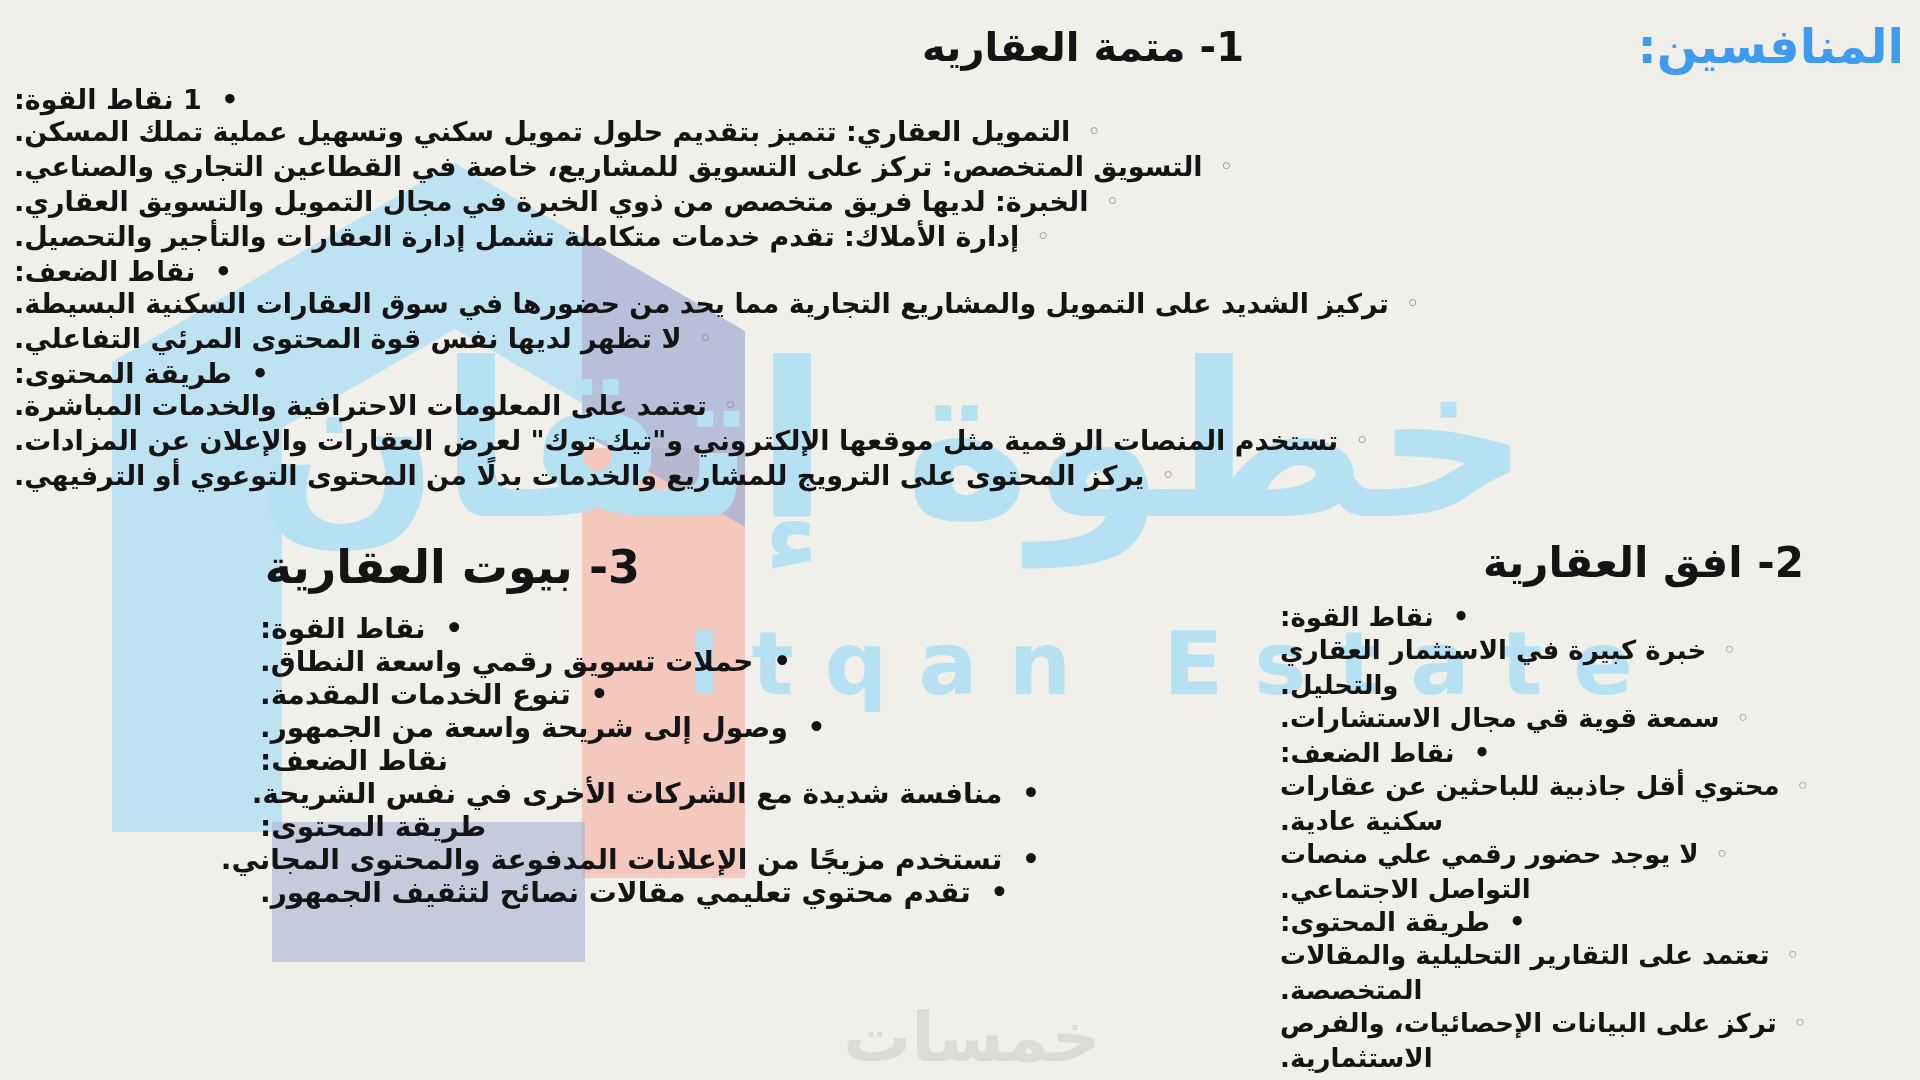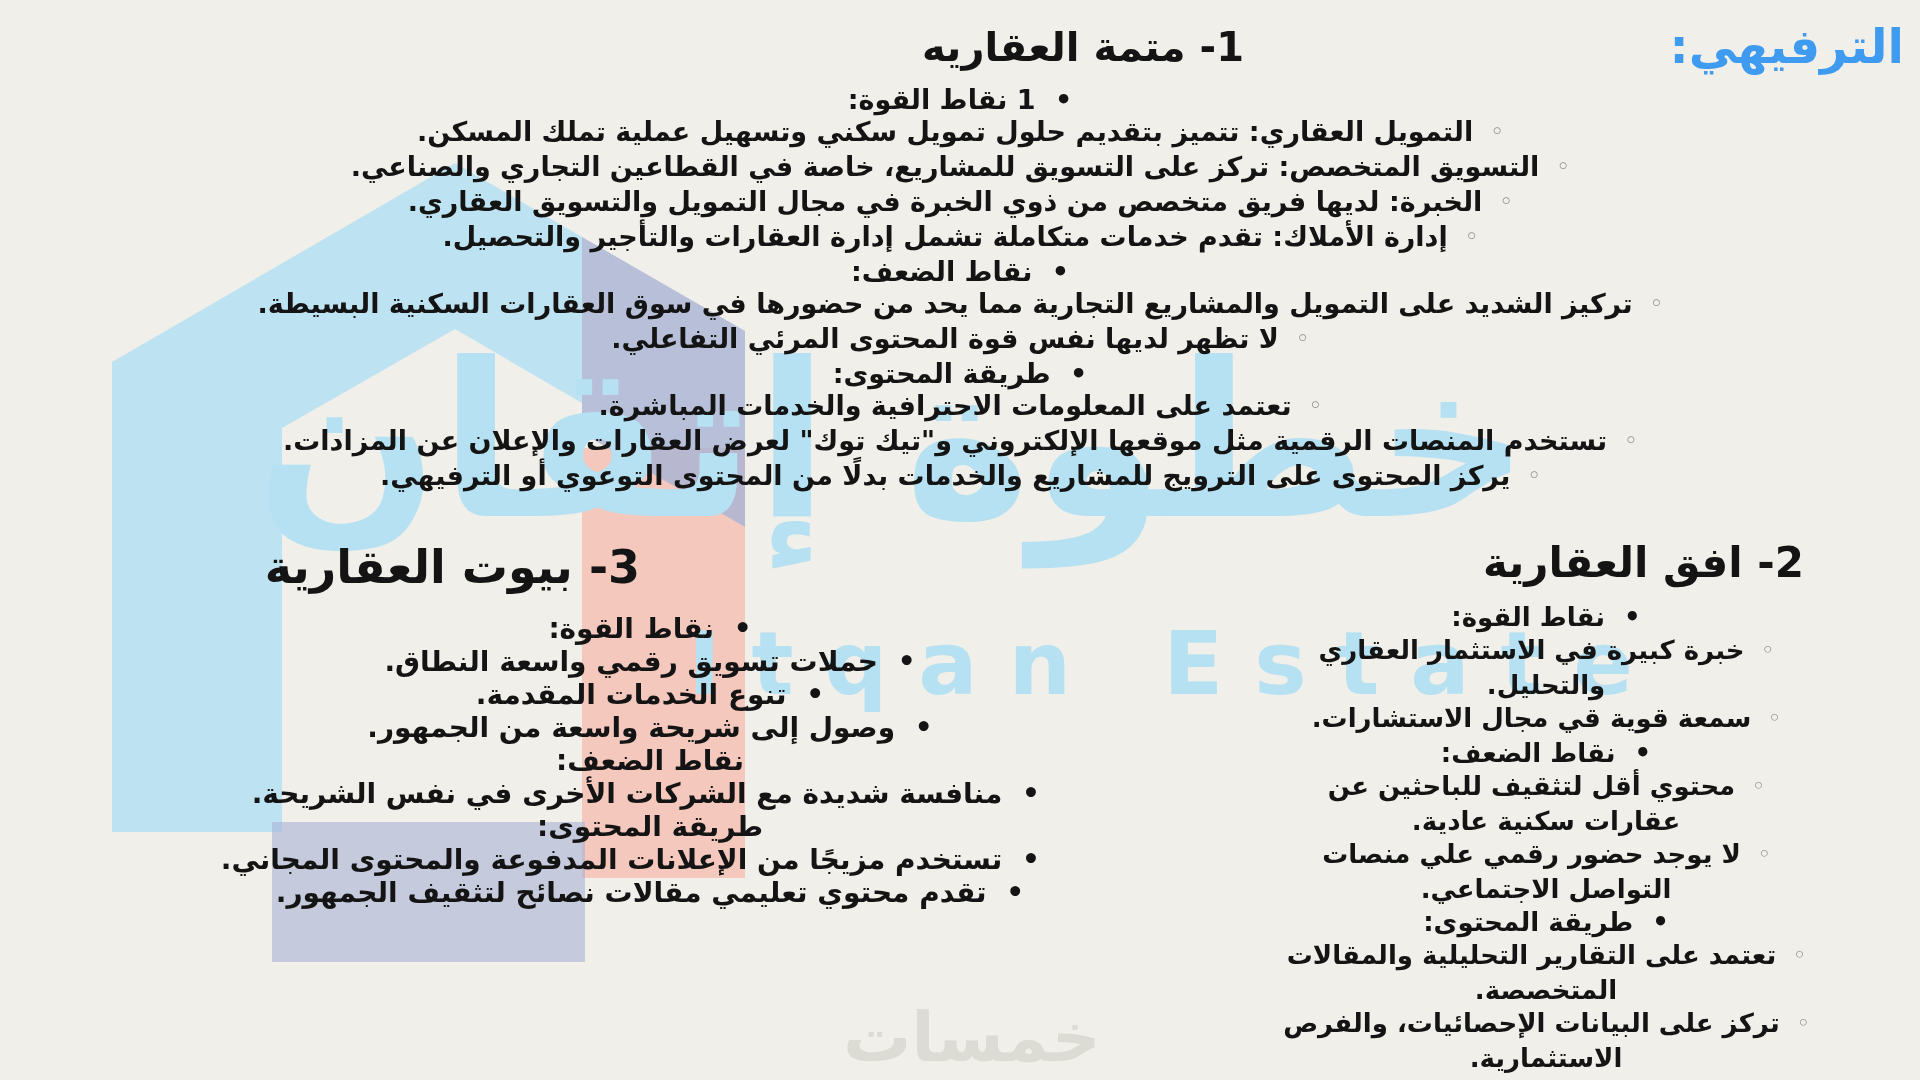--- a/index.html
+++ b/index.html
@@ -14,21 +14,21 @@
   .wm{position:absolute;z-index:2;pointer-events:none;white-space:nowrap;}
   .wm-ar{top:334px;right:390px;font-size:215px;line-height:1;color:#B5E1F2;}
   .wm-en{top:612px;left:688px;font-size:88px;letter-spacing:0.35em;color:#B5E1F2;direction:ltr;}
   .wm-gray{top:998px;left:843px;font-size:68px;color:#DCDBD4;}
   
   .txt{position:absolute;z-index:3;}
   .page-label{top:18px;right:16px;font-size:48px;color:#3F9BF0;white-space:nowrap;}
   .h1{top:24px;right:676px;font-size:40px;white-space:nowrap;}
   .h2{font-size:42px;margin:0 8px 14px 0;}
   .h3{top:540px;right:1280px;font-size:46px;white-space:nowrap;}
-  .list{text-align:center;}
+  .list{text-align:left;}
   .list-1{top:84px;right:14px;width:1892px;font-size:27px;line-height:32px;}
   .list-1 .li{white-space:nowrap;}
   .sec-2{top:538px;right:108px;width:532px;text-align:right;}
   .list-2{font-size:26px;line-height:33px;}
   .list-3{top:612px;right:880px;width:780px;font-size:28px;line-height:33px;}
   .list-3 .li{white-space:nowrap;}
   .li{display:block;}
   .li[data-type="b"]::before{content:"•";margin-inline-end:10px;}
   .li[data-type="s"]::before{content:"◦";margin-inline-end:8px;color:#8f8f8f;font-size:0.72em;position:relative;top:-3px;}
   .li[data-type="p"]::before{content:"";}
@@ -42,21 +42,21 @@
     <polygon points="455,163 582,237 582,403 455,329 282,428 282,832 112,832 112,362" opacity="0.95" fill="#B9E2F2"></polygon>
     <polygon points="582,448 745,448 745,878 582,878" opacity="0.95" fill="#F4C5BC"></polygon>
     <polygon points="582,237 745,331 745,527 582,433" opacity="0.8" fill="#A9B3D4"></polygon>
     <polygon points="272,822 585,822 585,962 272,962" opacity="0.6" fill="#A9B3D4"></polygon>
   </svg>
 
   <div class="wm wm-ar">خطوة إتقان</div>
   <div class="wm wm-en">Itqan Estate</div>
   <div class="wm wm-gray">خمسات</div>
 
-  <div class="txt page-label">الترفيهي:</div>
+  <div class="txt page-label">المنافسين:</div>
 
   <div class="txt h1">1- متمة العقاريه</div>
   <div class="txt list list-1">
 
   <div class="li" data-type="b">
         <span class="li-text">1 نقاط القوة:</span>
       </div>
       <div class="li" data-type="s">
         <span class="li-text">التمويل العقاري: تتميز بتقديم حلول تمويل سكني وتسهيل عملية تملك المسكن.</span>
       </div>
@@ -102,21 +102,21 @@
         <div class="li" data-type="s">
           <span class="li-text">خبرة كبيرة في الاستثمار العقاري والتحليل.</span>
         </div>
         <div class="li" data-type="s">
           <span class="li-text">سمعة قوية قي مجال الاستشارات.</span>
         </div>
         <div class="li" data-type="b">
           <span class="li-text">نقاط الضعف:</span>
         </div>
         <div class="li" data-type="s">
-          <span class="li-text">محتوي أقل لتثقيف للباحثين عن عقارات سكنية عادية.</span>
+          <span class="li-text">محتوي أقل جاذبية للباحثين عن عقارات سكنية عادية.</span>
         </div>
         <div class="li" data-type="s">
           <span class="li-text">لا يوجد حضور رقمي علي منصات التواصل الاجتماعي.</span>
         </div>
         <div class="li" data-type="b">
           <span class="li-text">طريقة المحتوى:</span>
         </div>
         <div class="li" data-type="s">
           <span class="li-text">تعتمد على التقارير التحليلية والمقالات المتخصصة.</span>
         </div>

